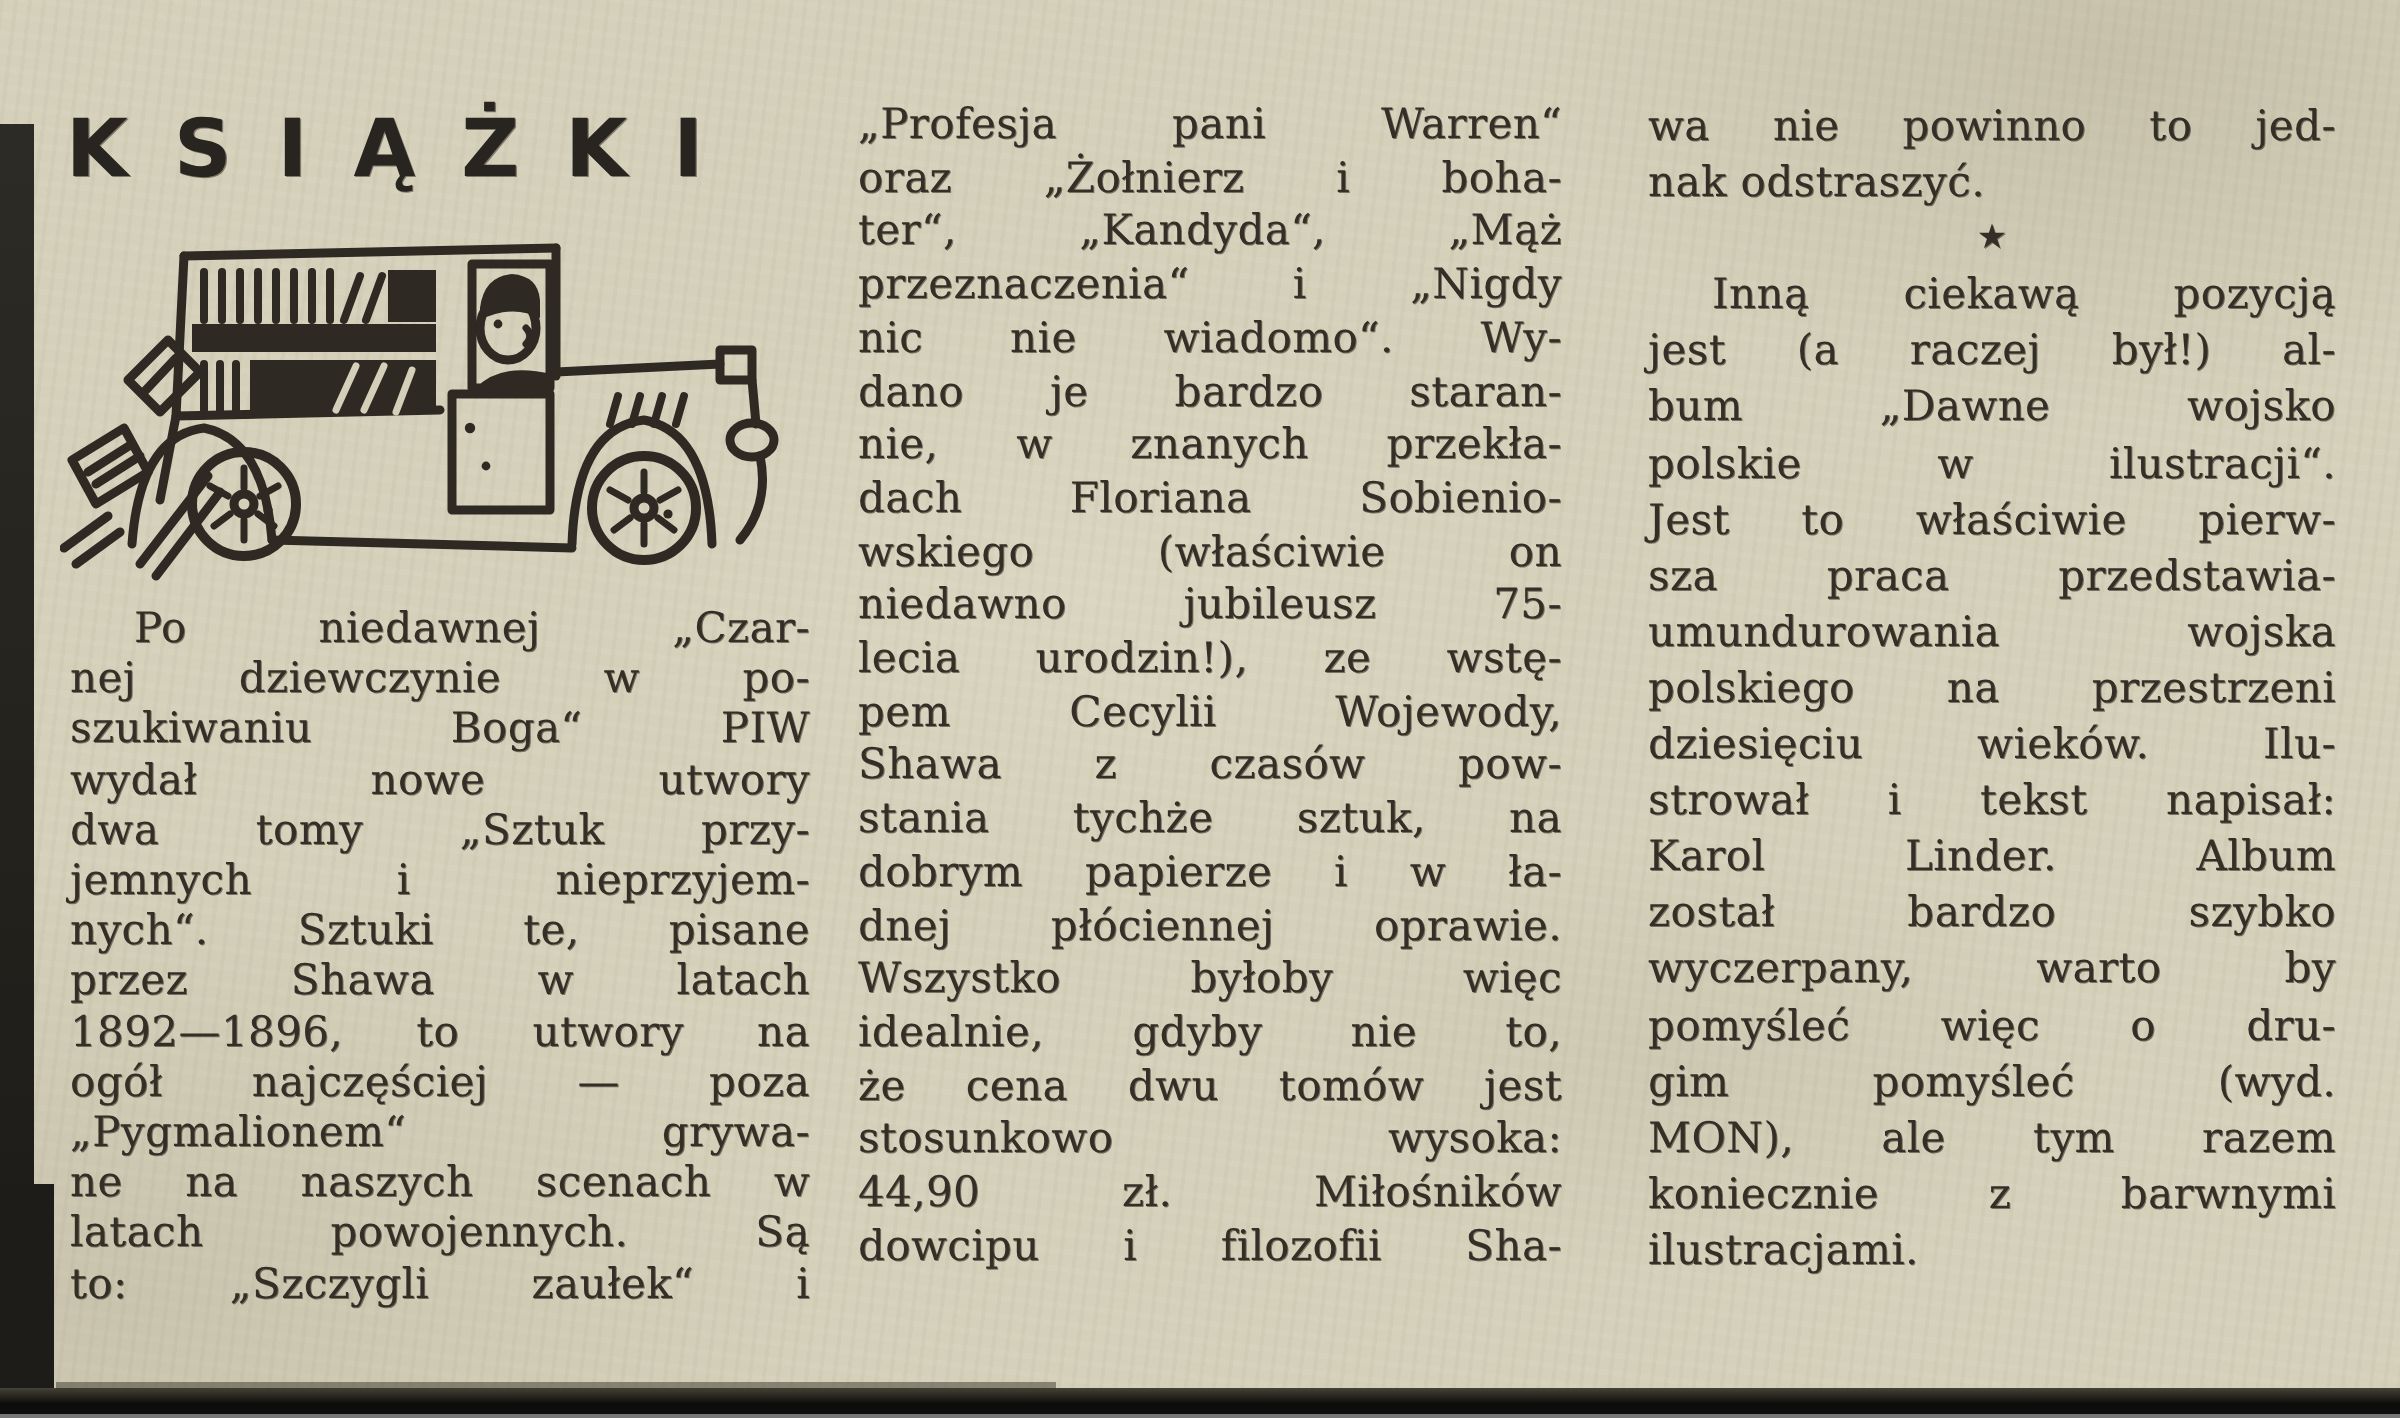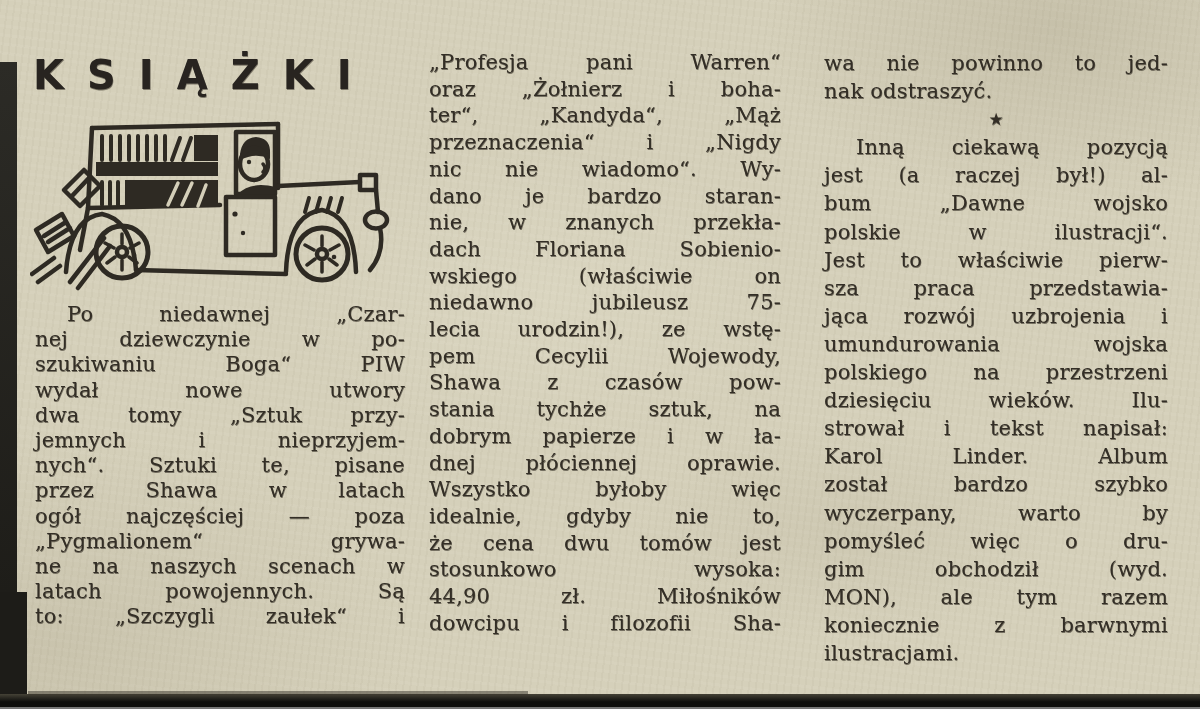--- a/index.html
+++ b/index.html
@@ -129,20 +129,21 @@
 
   <div class="col" id="col1">
       <div class="tline ind">Po niedawnej „Czar-</div>
       <div class="tline">nej dziewczynie w po-</div>
       <div class="tline">szukiwaniu Boga“ PIW</div>
       <div class="tline">wydał nowe utwory</div>
       <div class="tline">dwa tomy „Sztuk przy-</div>
       <div class="tline">jemnych i nieprzyjem-</div>
       <div class="tline">nych“. Sztuki te, pisane</div>
       <div class="tline">przez Shawa w latach</div>
+      <div class="tline">1892—1896, to utwory na</div>
       <div class="tline">ogół najczęściej — poza</div>
       <div class="tline">„Pygmalionem“ grywa-</div>
       <div class="tline">ne na naszych scenach w</div>
       <div class="tline">latach powojennych. Są</div>
       <div class="tline">to: „Szczygli zaułek“ i</div>
     </div>
   <div class="col" id="col2">
       <div class="tline">„Profesja pani Warren“</div>
       <div class="tline">oraz „Żołnierz i boha-</div>
       <div class="tline">ter“, „Kandyda“, „Mąż</div>
@@ -169,28 +170,27 @@
   <div class="col" id="col3">
       <div class="tline">wa nie powinno to jed-</div>
       <div class="tline left">nak odstraszyć.</div>
       <div class="tline star">★</div>
       <div class="tline ind">Inną ciekawą pozycją</div>
       <div class="tline">jest (a raczej był!) al-</div>
       <div class="tline">bum „Dawne wojsko</div>
       <div class="tline">polskie w ilustracji“.</div>
       <div class="tline">Jest to właściwie pierw-</div>
       <div class="tline">sza praca przedstawia-</div>
-      <div class="tline">jąca rozwój uzbrojenia i</div>
       <div class="tline">umundurowania wojska</div>
       <div class="tline">polskiego na przestrzeni</div>
       <div class="tline">dziesięciu wieków. Ilu-</div>
       <div class="tline">strował i tekst napisał:</div>
       <div class="tline">Karol Linder. Album</div>
       <div class="tline">został bardzo szybko</div>
       <div class="tline">wyczerpany, warto by</div>
       <div class="tline">pomyśleć więc o dru-</div>
-      <div class="tline">gim obchodził (wyd.</div>
+      <div class="tline">gim pomyśleć (wyd.</div>
       <div class="tline">MON), ale tym razem</div>
       <div class="tline">koniecznie z barwnymi</div>
       <div class="tline left">ilustracjami.</div>
     </div>
 
 </div>
 
 </body></html>

